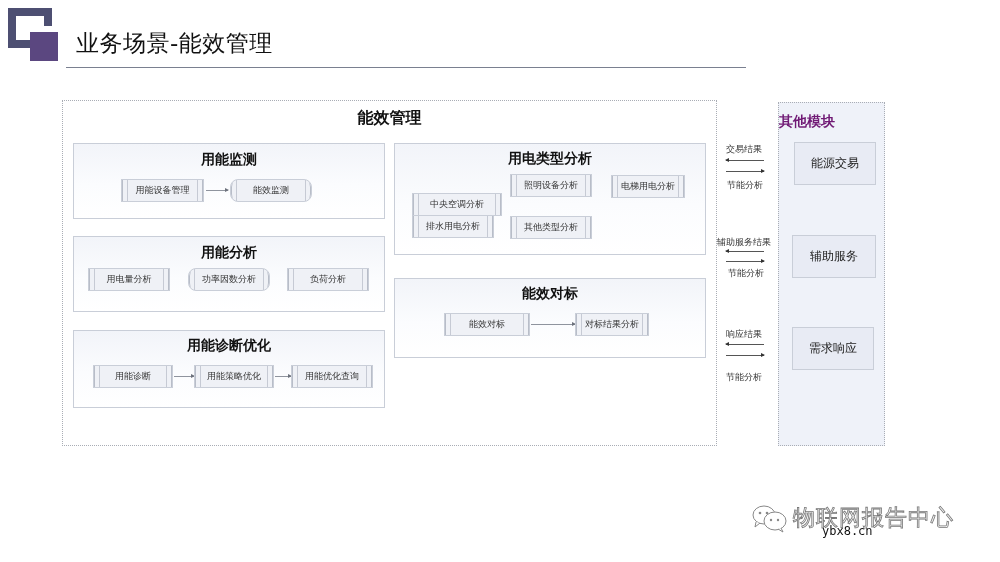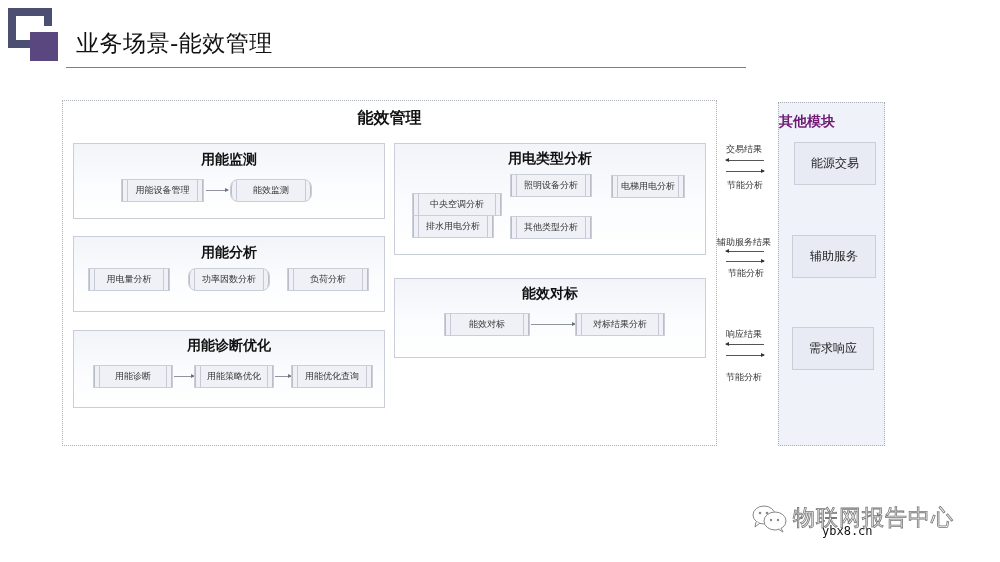--- a/index.html
+++ b/index.html
@@ -134,21 +134,21 @@
     <div class="item" style="left:115px; top:30px; width:82px;">照明设备分析</div>
     <div class="item" style="left:216px; top:31px; width:74px;">电梯用电分析</div>
     <div class="item" style="left:17px; top:71px; width:82px;">排水用电分析</div>
     <div class="item" style="left:115px; top:72px; width:82px;">其他类型分析</div>
   </div>
 
   <div class="group" style="left:331px; top:177px; width:312px; height:80px;">
     <div class="group-title" style="top:6px;">能效对标</div>
     <div class="item" style="left:49px; top:34px; width:86px;">能效对标</div>
     <div class="arrow" style="left:136px; top:45px; width:44px;"></div>
-    <div class="item" style="left:180px; top:34px; width:90px;">对标结果分析</div>
+    <div class="item" style="left:180px; top:34px; width:74px;">对标结果分析</div>
   </div>
 </div>
 
 <div>
   <div class="conn-label" style="left:726px; top:143px;">交易结果</div>
   <div class="conn-line left" style="left:726px; top:160px;"></div>
   <div class="conn-line right" style="left:726px; top:171px;"></div>
   <div class="conn-label" style="left:727px; top:179px;">节能分析</div>
 </div>
 <div>

